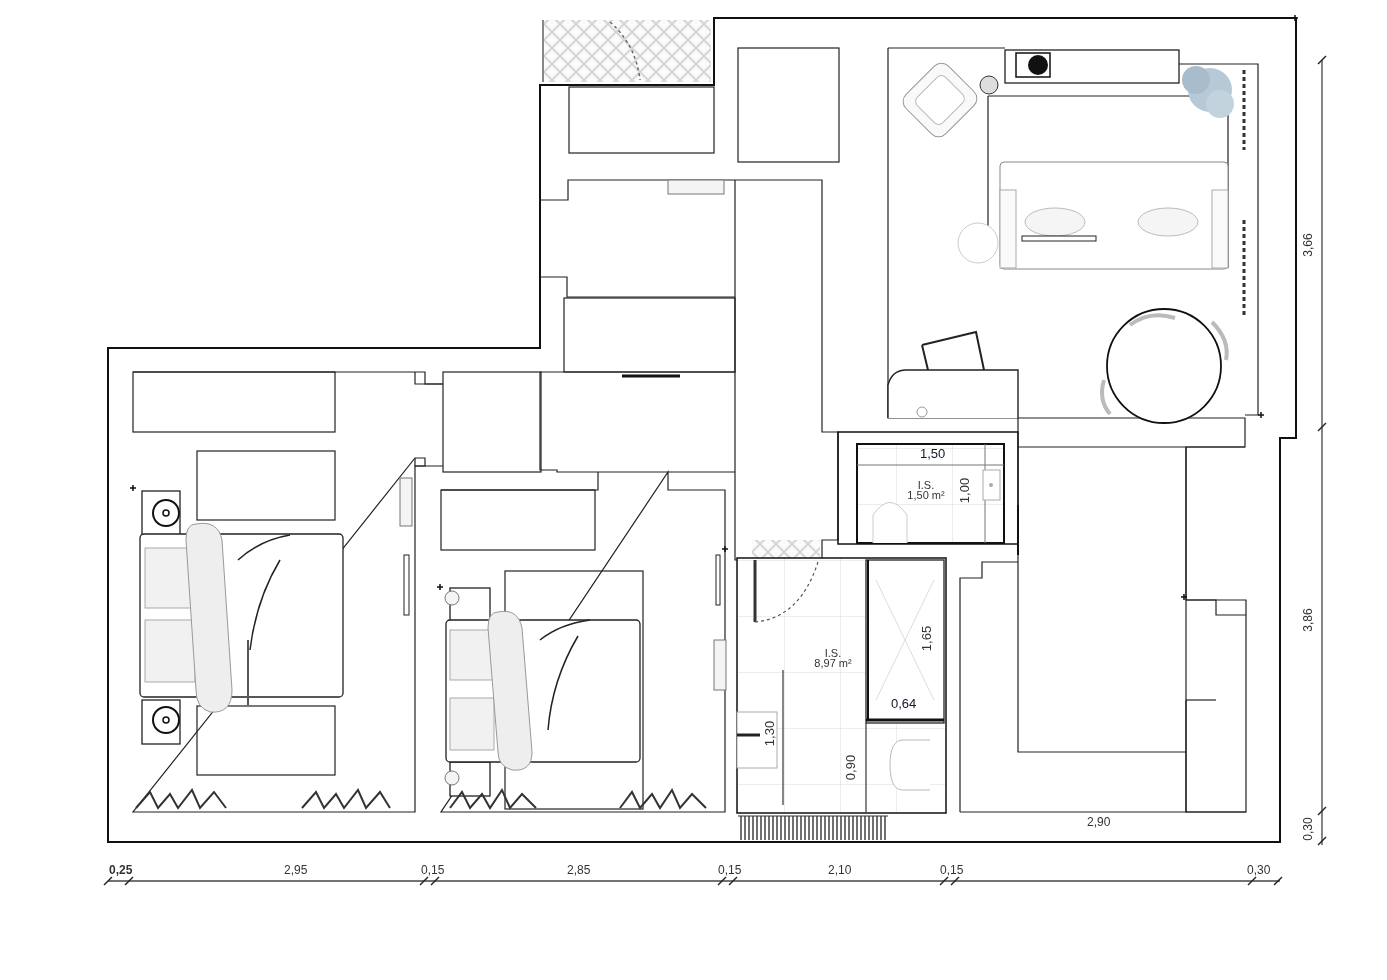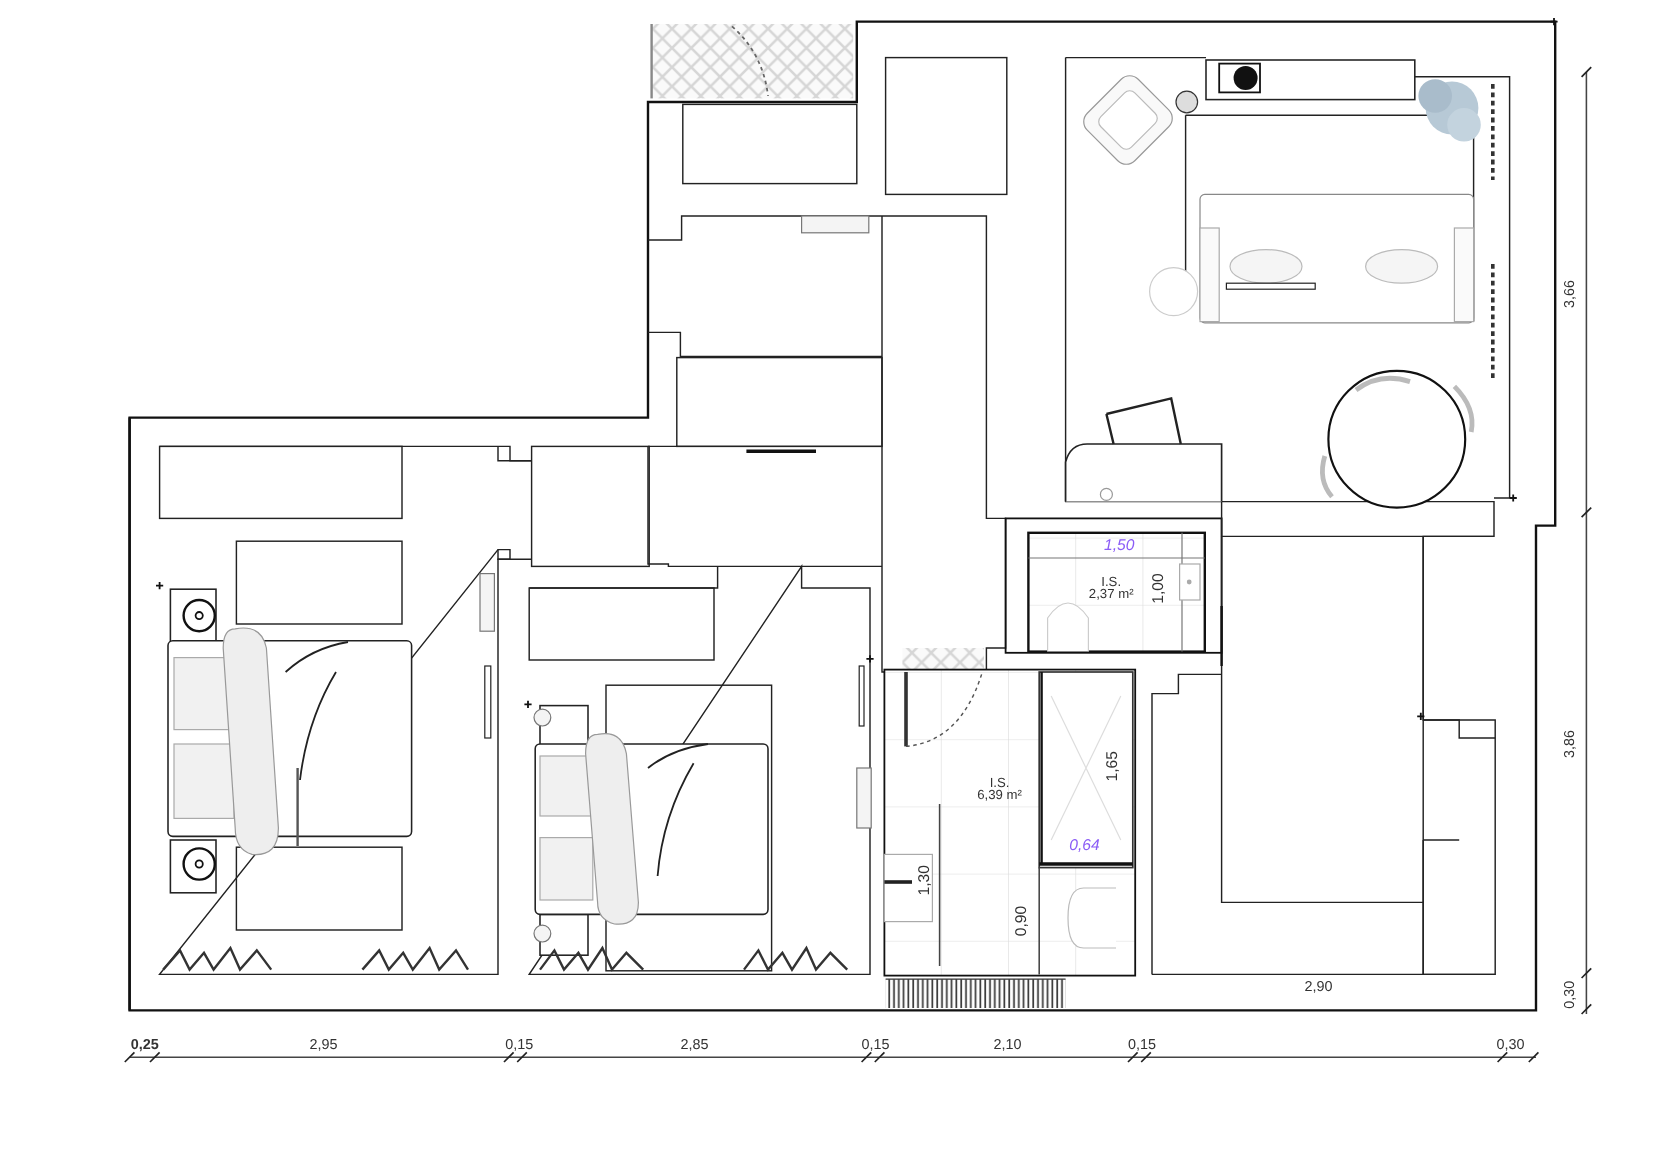--- a/index.html
+++ b/index.html
@@ -9,21 +9,21 @@
     .wall { fill: none; stroke: #111; stroke-width: 2; }
     .thin { fill: none; stroke: #222; stroke-width: 1.2; }
     .furn { fill: #fff; stroke: #222; stroke-width: 1.3; }
     .soft { fill: #f4f4f4; stroke: #777; stroke-width: 1; }
     .dim { stroke: #444; stroke-width: 1.3; fill: none; }
     .tick { stroke: #222; stroke-width: 1.4; }
     .lbl { position: absolute; font-size: 12px; color: #333; white-space: nowrap; }
     .lbl-v { position: absolute; font-size: 12px; color: #333; white-space: nowrap;
       transform: rotate(-90deg); transform-origin: center center; }
     .room-lbl { position: absolute; font-size: 11px; color: #333; text-align: center; line-height: 10px; }
-    .big-num { position: absolute; font-size: 13px; color: #8b5cf6; font-style: italic; }
+    .big-num { position: absolute; font-size: 13px; color: #0f172a; }
     .big-num-v { position: absolute; font-size: 13px; color: #333; transform: rotate(-90deg); }
   </style>
 </head>
 <body>
 
 <svg id="plan" width="1387" height="980" viewBox="0 0 1387 980">
   <defs>
     <pattern id="herring" width="16" height="16" patternUnits="userSpaceOnUse">
       <rect width="16" height="16" fill="#fafafa"></rect>
       <path d="M0 8 L8 0 M8 16 L16 8 M0 8 L8 16 M8 0 L16 8" stroke="#d6d6d6" stroke-width="2"></path>
@@ -228,40 +228,40 @@
     <path d="M1292 18 h6 M1295 15 v6"></path>
     <path d="M1258 415 h6 M1261 412 v6"></path>
     <path d="M130 488 h6 M133 485 v6"></path>
     <path d="M437 587 h6 M440 584 v6"></path>
     <path d="M722 549 h6 M725 546 v6"></path>
     <path d="M1181 597 h6 M1184 594 v6"></path>
   </g>
 </svg>
 
 <span class="lbl" style="left:109px;top:863px;font-weight:bold;">0,25</span>
-<span class="lbl" style="left:258px;top:863px;text-align:center;">2,95</span>
+<span class="lbl" style="left:284px;top:863px;text-align:center;">2,95</span>
 <span class="lbl" style="left:421px;top:863px;">0,15</span>
 <span class="lbl" style="left:567px;top:863px;">2,85</span>
 <span class="lbl" style="left:718px;top:863px;">0,15</span>
 <span class="lbl" style="left:828px;top:863px;text-align:right;">2,10</span>
 <span class="lbl" style="left:940px;top:863px;">0,15</span>
 <span class="lbl" style="left:1087px;top:815px;">2,90</span>
 <span class="lbl" style="left:1247px;top:863px;">0,30</span>
 
 <span class="lbl-v" style="left:1296px;top:238px;">3,66</span>
 <span class="lbl-v" style="left:1296px;top:613px;">3,86</span>
 <span class="lbl-v" style="left:1296px;top:822px;">0,30</span>
 
 <span class="big-num" style="left:920px;top:446px;">1,50</span>
 <span class="big-num-v" style="left:952px;top:483px;">1,00</span>
 <div class="room-lbl" style="left:906px;top:480px;width:40px;">
   <div>I.S.</div>
-  <div>2,37 m²</div>
+  <div>1,50 m²</div>
 </div>
 
 <div class="room-lbl" style="left:808px;top:648px;width:50px;">
   <div>I.S.</div>
-  <div>6,39 m²</div>
+  <div>8,97 m²</div>
 </div>
 <span class="big-num-v" style="left:914px;top:631px;">1,65</span>
 <span class="big-num" style="left:891px;top:696px;">0,64</span>
 <span class="big-num-v" style="left:757px;top:726px;">1,30</span>
 <span class="big-num-v" style="left:838px;top:760px;">0,90</span>
 
 </body></html>

